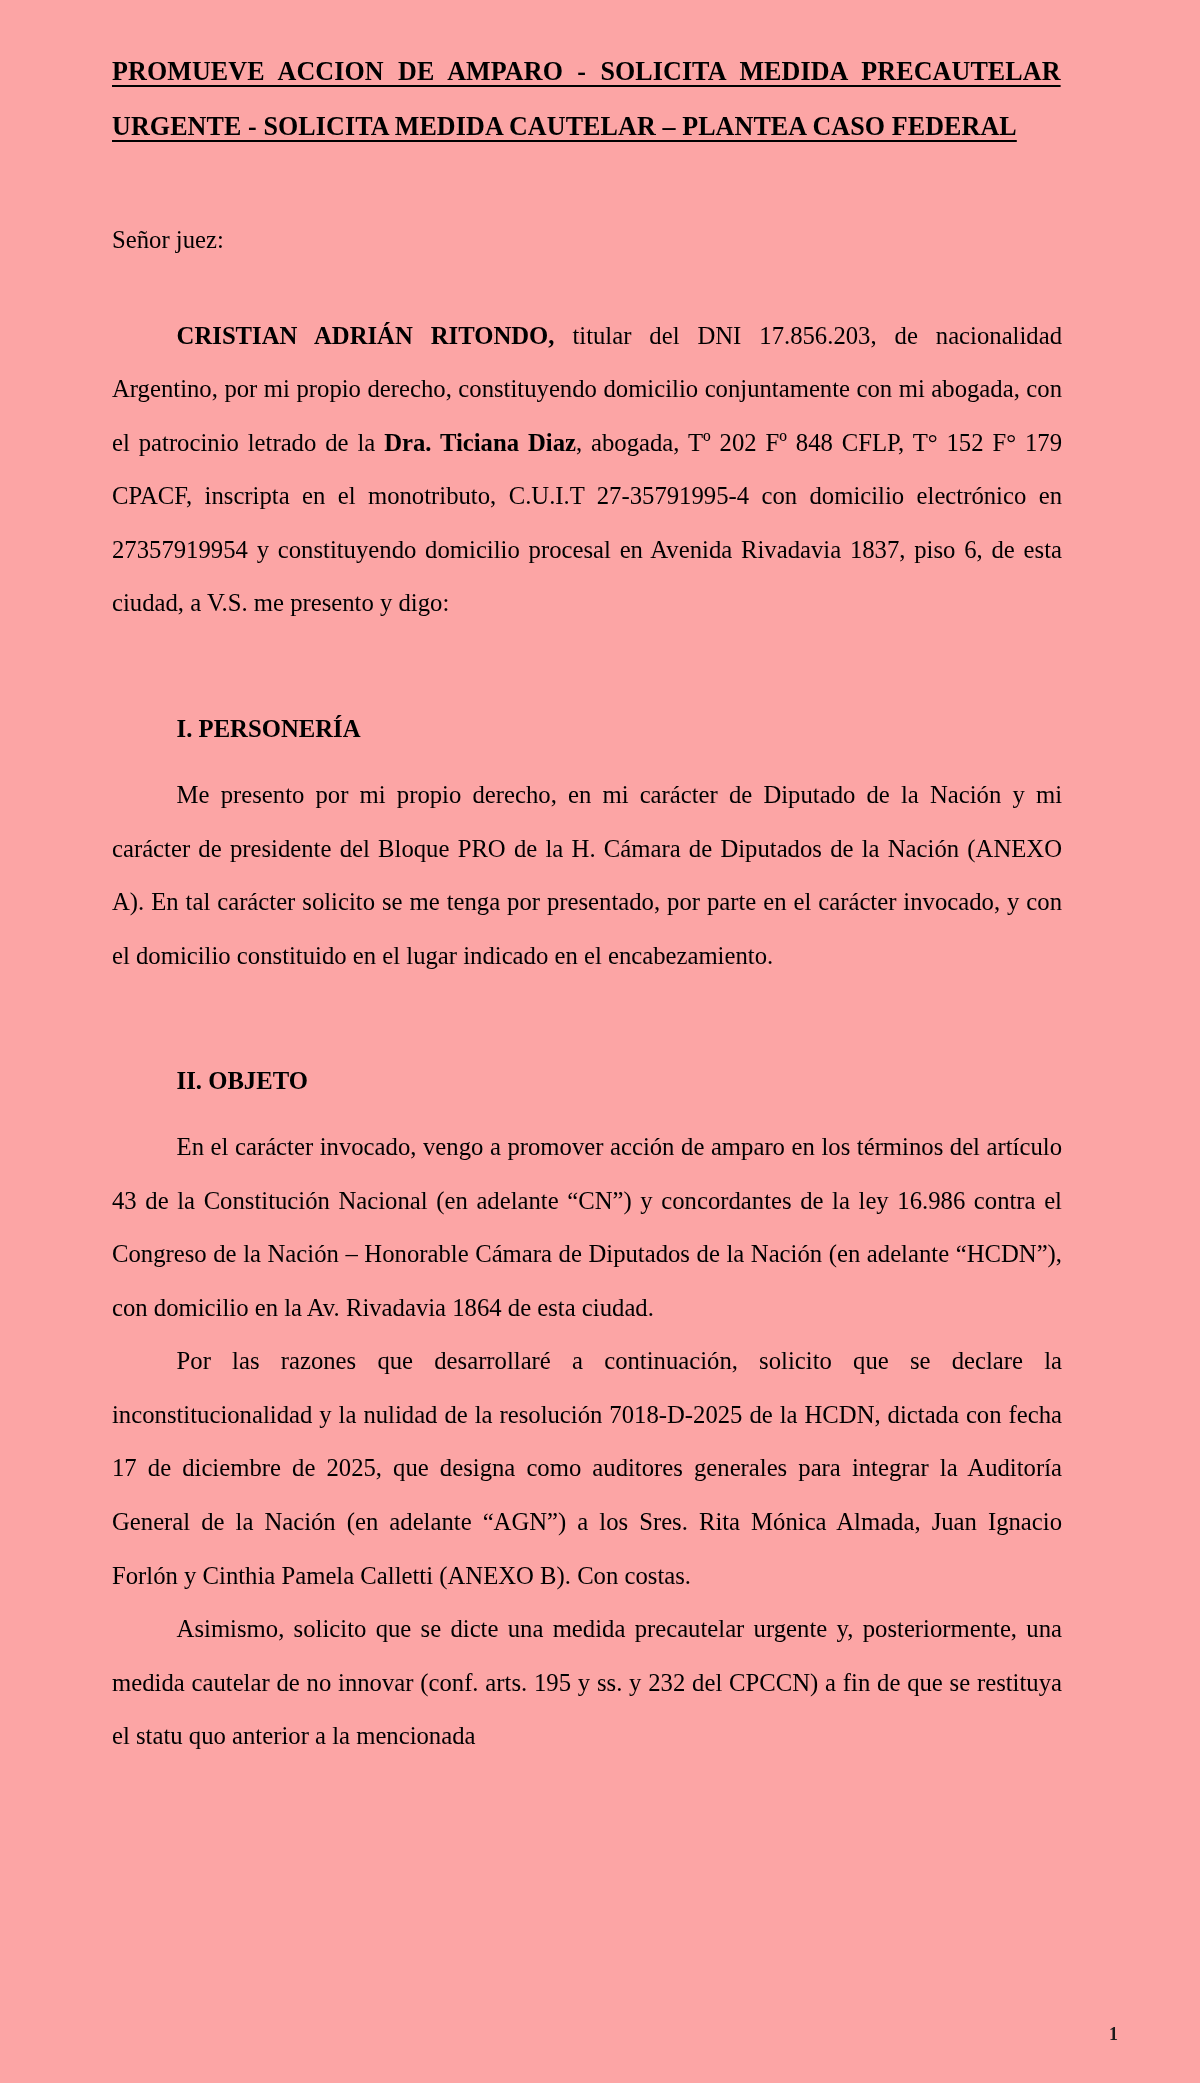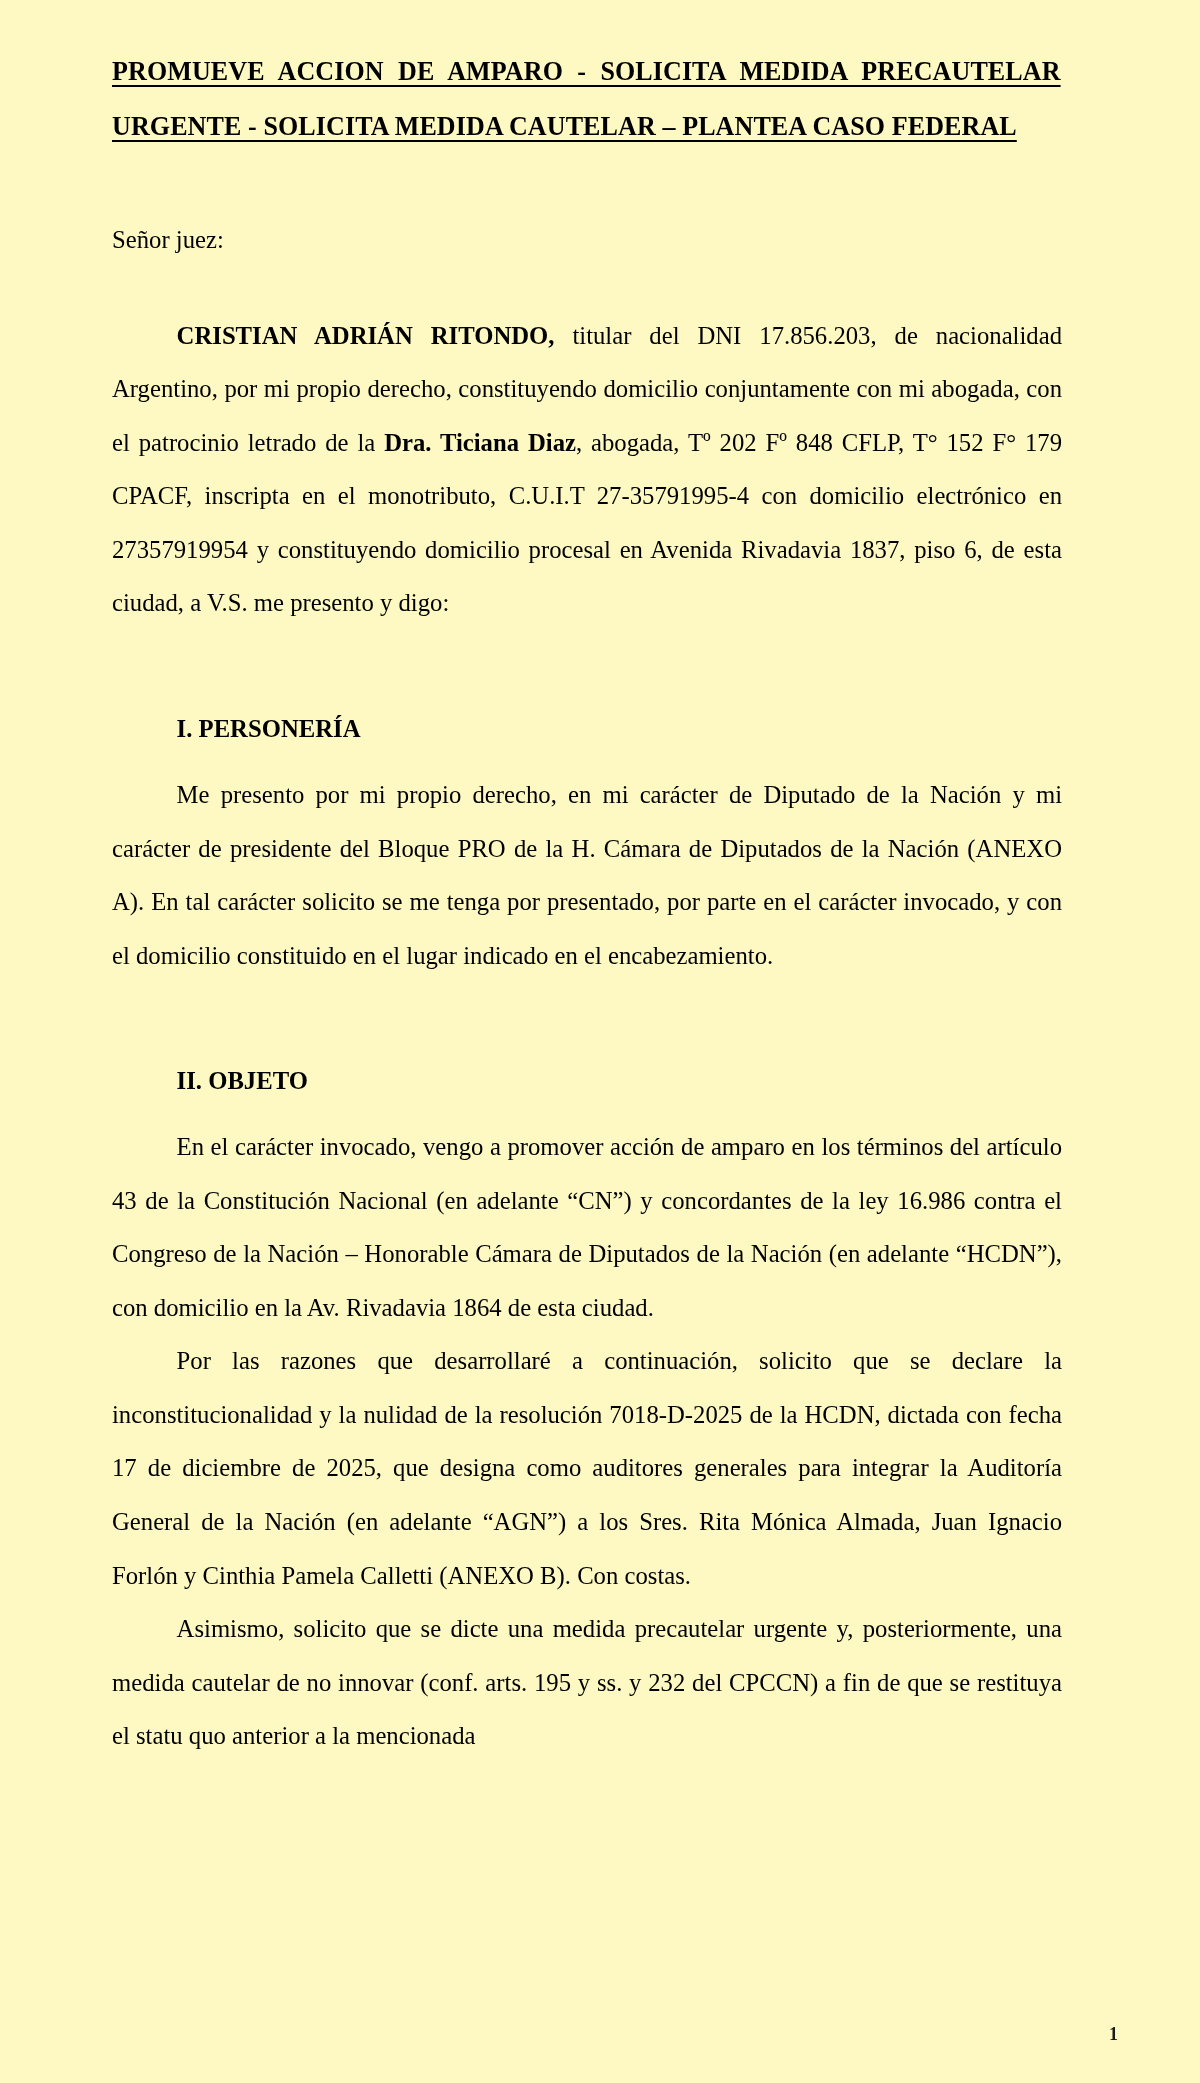--- a/index.html
+++ b/index.html
@@ -14,21 +14,21 @@
     position: relative;
     font-family: "Liberation Serif", "DejaVu Serif", serif;
     color: #000000;
     overflow: hidden;
   }
 
   .page {
     position: relative;
     width: 1200px;
     height: 2083px;
-    background: #fef9c3;
+    background: #fca5a5;
     padding: 0;
   }
 
   .content {
     position: absolute;
     left: 112px;
     top: 0;
     width: 950px;
   }
 

